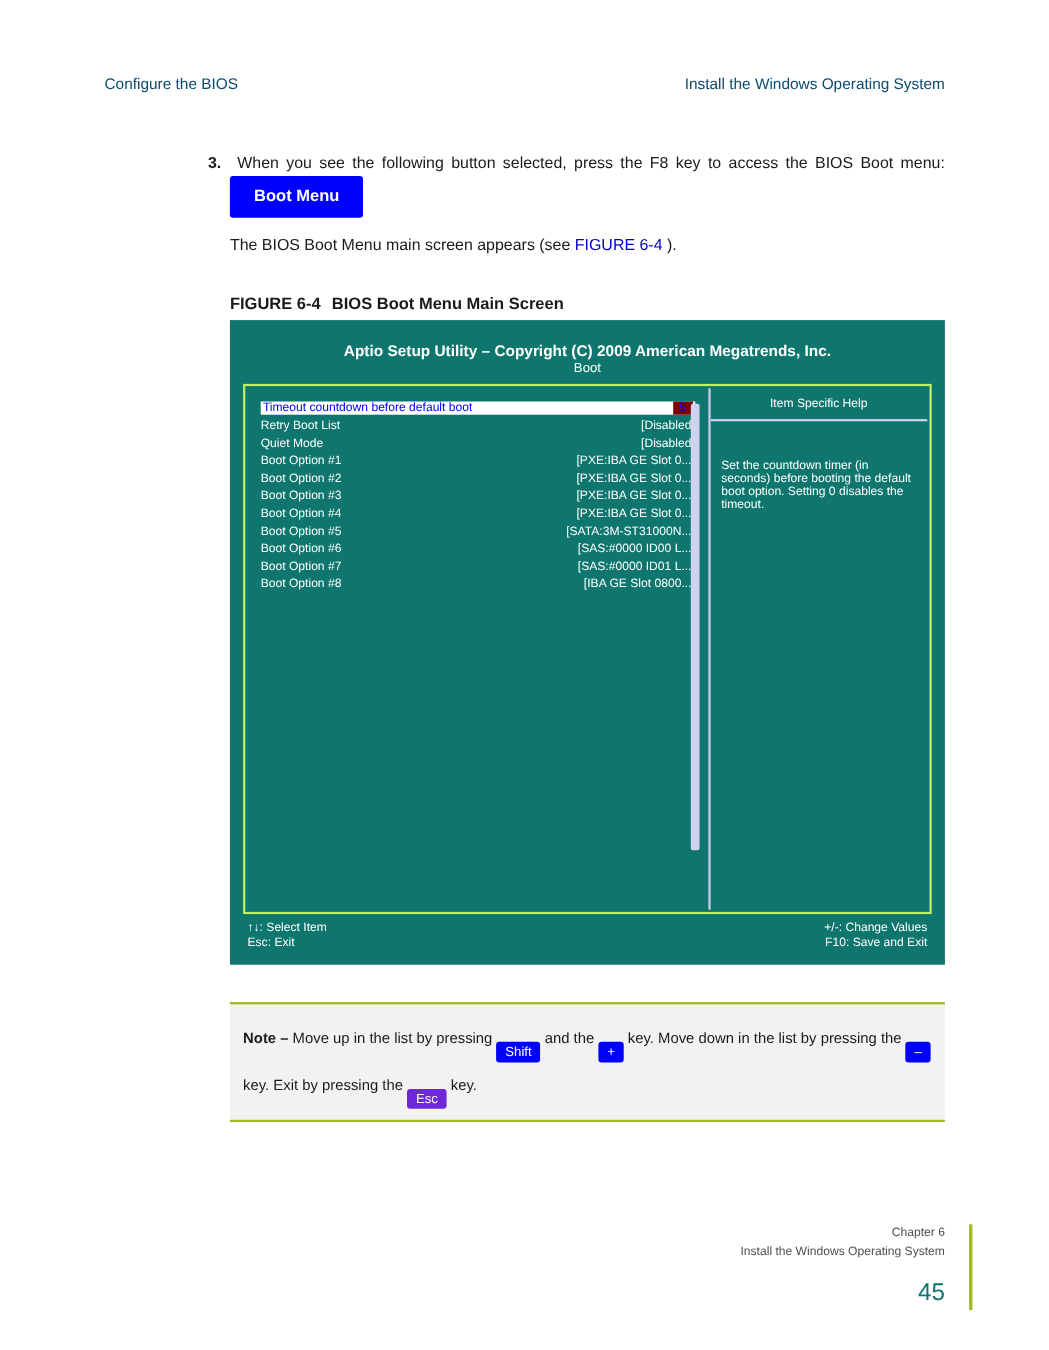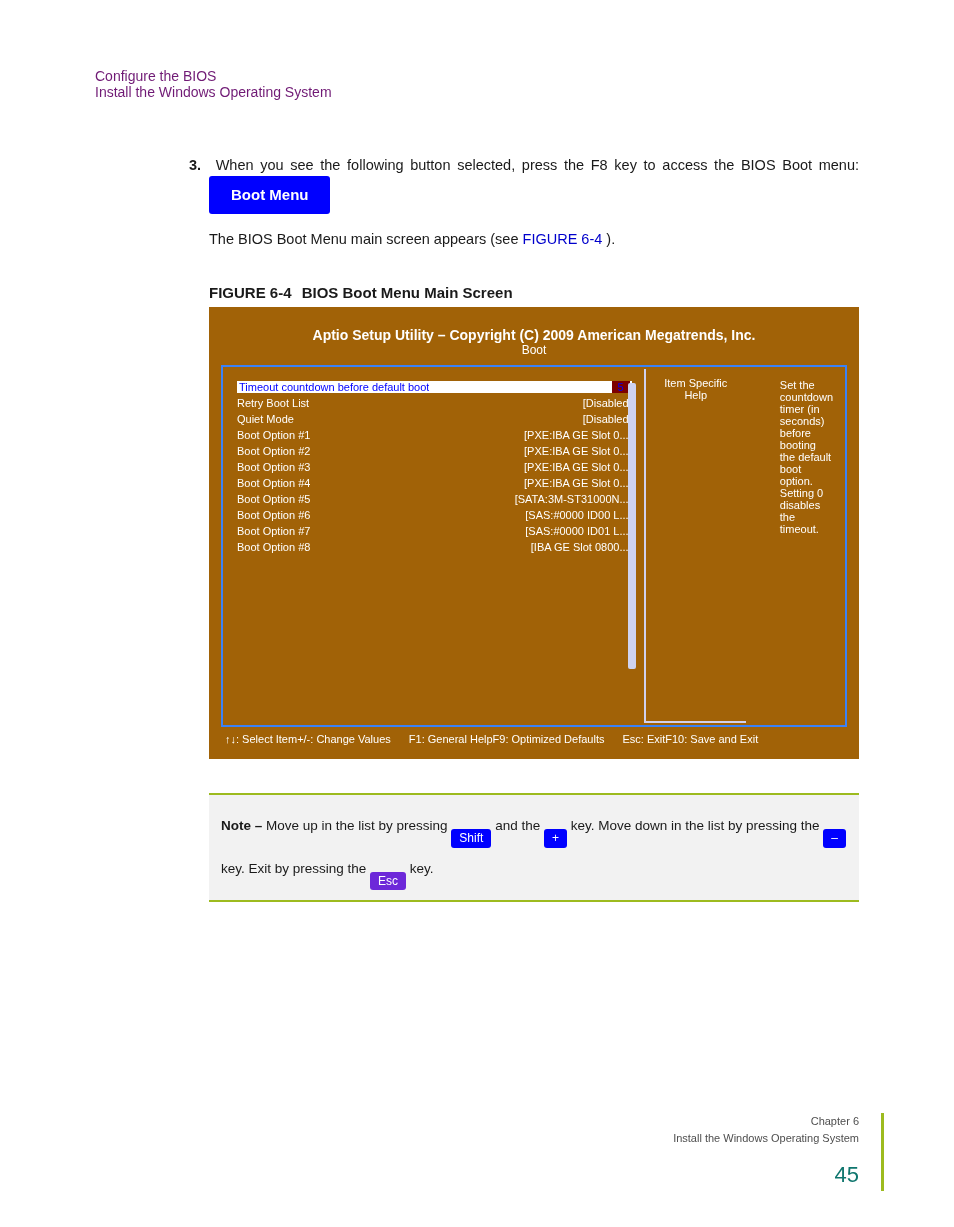--- a/index.html
+++ b/index.html
@@ -1,40 +1,40 @@
 <!DOCTYPE html>
 <html><head>
 <meta charset="utf-8">
 <style>
   html, body { margin:0; padding:0; background:#fff; font-family:"Segoe UI","Helvetica Neue",Arial,sans-serif; color:#1a1a1a; }
   .page { width:954px; height:1227px; position:relative; background:#fff; box-sizing:border-box; padding:68px 95px 0 95px; }
-  .running-head { display:flex; justify-content:space-between; font-size:14px; color:#701a75; margin-bottom:54px;flex-direction:column; }
+  .running-head { display:flex; justify-content:space-between; font-size:14px; color:#0c4a6e; margin-bottom:54px; }
   p.body-text { font-size:14.5px; line-height:1.55; margin:0 0 14px 0; text-align:justify; margin-left:114px; }
   .step-num { display:inline-block; width:20px; font-weight:600; margin-left:-20px; }
   .btn-img { display:inline-block; background:#0000ff; color:#fff; font-size:15px; font-weight:bold; padding:7px 22px; border-radius:3px; vertical-align:middle; }
   .figure-caption { font-size:15px; font-weight:600; margin:34px 0 2px 114px; }
   .figure-caption .fig-num { color:#1a1a1a; margin-right:6px; }
-  .bios-window { margin:6px 0 0 114px; width:650px; background:#a16207; box-sizing:border-box; padding:20px 12px 12px 12px; }
+  .bios-window { margin:6px 0 0 114px; width:650px; background:#0f766e; box-sizing:border-box; padding:20px 12px 12px 12px; }
   .bios-title { text-align:center; color:#fff; font-weight:bold; font-size:14px; }
   .bios-sub { text-align:center; color:#fff; font-size:12px; margin-bottom:8px; }
-  .bios-frame { border:2px solid #3b82f6; padding:2px; display:flex; height:362px; box-sizing:border-box; }
+  .bios-frame { border:2px solid #bef264; padding:2px; display:flex; height:482px; box-sizing:border-box; }
   .bios-left { flex:2 1 0; border-right:2px solid #d0d0ef; padding:12px; position:relative; overflow:hidden; }
-  .bios-right { flex:1 1 0; display:flex; flex-direction:row; font-size:11px; color:#fff;gap:24px; }
+  .bios-right { flex:1 1 0; display:flex; flex-direction:column; font-size:11px; color:#fff;gap:24px; }
   .bios-right-head { border-bottom:2px solid #d0d0ef; padding:8px; text-align:center; }
   .bios-right-body { flex:1; padding:10px; }
   .bios-left .row { display:flex; justify-content:space-between; font-size:11px; color:#fff; margin-bottom:4px; }
   .bios-left .row .k { white-space:nowrap; overflow:hidden; text-overflow:ellipsis; max-width:60%; }
   .bios-left .row .v { white-space:nowrap; }
   .bios-left .highlight-row { background:#fff; color:#0000ff; padding:0 2px; }
   .bios-left .highlight-row .k, .bios-left .highlight-row .v { color:#0000ff; }
   .bios-left .chip { background:#7d0000; color:#7d0000; display:inline-block; padding:0 6px; font-size:11px; }
   .bios-left .section-label { font-size:11px; color:#fff; margin-top:14px; }
   .bios-left .scrollbar { position:absolute; right:8px; top:14px; bottom:14px; width:8px; background:transparent; }
   .bios-left .scroll-thumb { position:absolute; top:0; bottom:40px; left:0; right:0; background:#cfd3f0; border-radius:2px; }
-  .bios-footer { color:#fff; font-size:11px; display:flex; flex-direction:row; gap:18px; padding:6px 4px 2px 4px;align-items:flex-end; }
+  .bios-footer { color:#fff; font-size:11px; display:flex; flex-direction:column; gap:2px; padding:6px 4px 2px 4px; }
   .bios-footer .frow { display:flex; justify-content:space-between; }
   .note-box { margin:34px 0 0 114px; width:650px; background:#f2f2f2; border-top:2px solid #9dbb1f; border-bottom:2px solid #9dbb1f; padding:10px 12px; font-size:13.5px; box-sizing:border-box; }
   .note-box .note-label { color:#1a1a1a; font-weight:600; }
   .note-box .kbd { display:inline-block; background:#0000ff; color:#fff; padding:2px 8px; border-radius:3px; font-size:12px; line-height:1.2; vertical-align:middle;margin-top:24px; }
   .note-box .kbd.red { background:#6d28d9; }
   .footer-block { position:absolute; right:70px; bottom:36px; text-align:right; font-size:11px; line-height:1.5; color:#4e4e4e; padding-right:22px; border-right:3px solid #9dbb1f; }
   .footer-block .big { display:block; font-size:22px; color:#0f766e; font-weight:400; margin-top:12px; }
 </style>
 </head>
 <body>
@@ -121,24 +121,20 @@
         <div class="bios-right-head">Item Specific Help</div>
         <div class="bios-right-body">Set the countdown timer (in seconds) before booting the default boot option. Setting 0 disables the timeout.</div>
       </div>
     </div>
     <div class="bios-footer">
       <div class="frow">
           <span>↑↓: Select Item</span>
           <span>+/-: Change Values</span>
         </div>
       <div class="frow">
-          <span>F1: General Help</span>
-          <span>F9: Optimized Defaults</span>
-        </div>
-      <div class="frow">
           <span>Esc: Exit</span>
           <span>F10: Save and Exit</span>
         </div>
     </div>
   </div>
 
   <div class="note-box">
     <span class="note-label">Note – </span>
     <span>Move up in the list by pressing </span>
     <span class="kbd">Shift</span>

